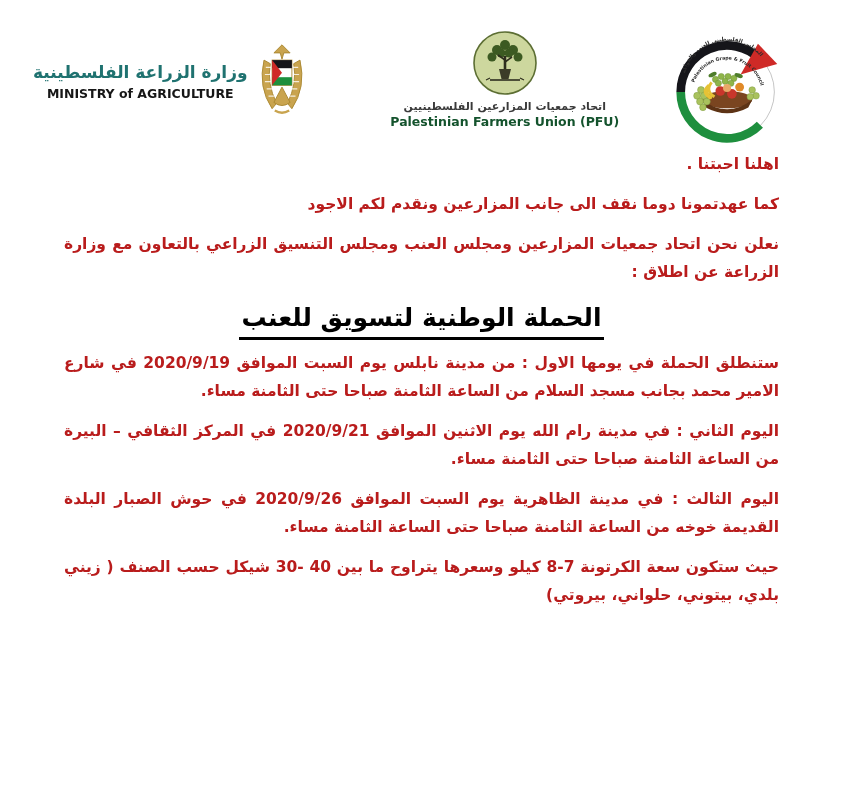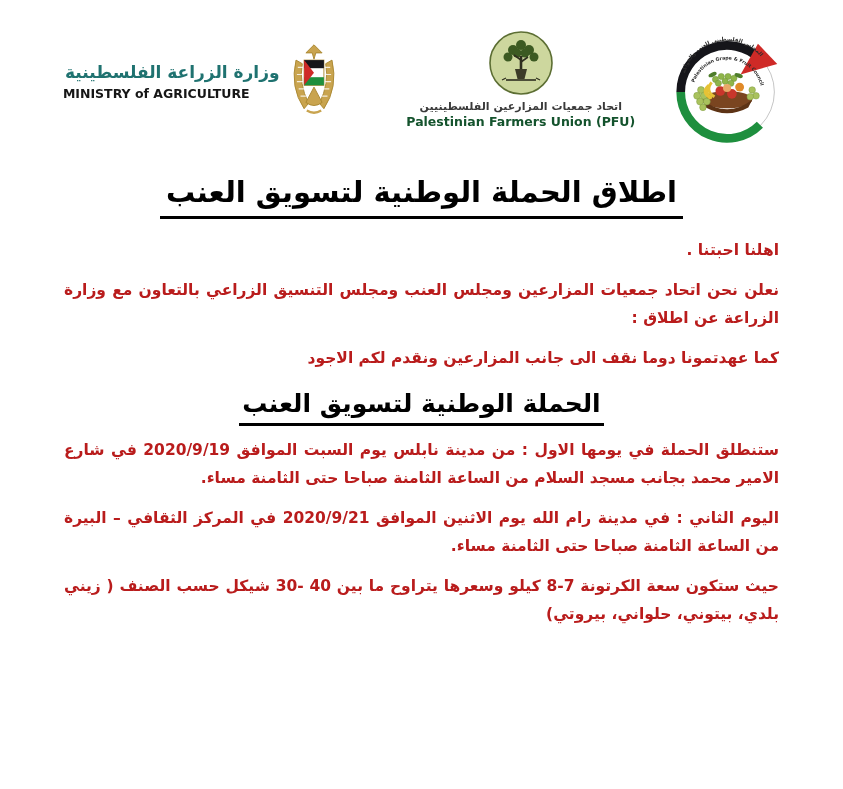--- a/index.html
+++ b/index.html
@@ -7,21 +7,21 @@
     position:relative; width:843px; height:789px; background:#ffffff;
     font-family:"DejaVu Sans","Liberation Sans",sans-serif; overflow:hidden;
   }
   
   .logos {
     display:flex; justify-content:space-between; align-items:flex-start;
     padding:28px 58px 0 33px; height:122px;
   }
   .logo-ministry { display:flex; align-items:center; gap:7px; margin-top:14px; }
   .ministry-text { text-align:center; }
-  .ministry-ar { color:#1f7270; font-size:17px; font-weight:bold; white-space:nowrap; direction:rtl;margin-left:32px; }
+  .ministry-ar { color:#1f7270; font-size:17px; font-weight:bold; white-space:nowrap; direction:rtl; }
   .ministry-en { color:#161616; font-size:12.5px; font-weight:bold; margin-top:4px; white-space:nowrap; }
   .logo-pfu { text-align:center; margin-top:2px; margin-left:28px; }
   .pfu-ar { font-size:11px; font-weight:bold; color:#3a3a3a; direction:rtl; white-space:nowrap; }
   .pfu-en { font-size:12.5px; font-weight:bold; color:#14532d; margin-top:1px; white-space:nowrap; }
   .logo-council { margin-top:6px; }
   
   main { padding:0 64px; direction:rtl; }
   .title-wrap { text-align:center; margin:24px 0 26px; }
   .title-wrap span {
     font-size:29px; font-weight:bold; color:#000;
@@ -140,36 +140,34 @@
           <circle cx="56" cy="56" r="4.2" fill="#e8a868"></circle>
           <ellipse cx="41" cy="42" rx="4.5" ry="2.2" fill="#4e7d2b" transform="rotate(-25 41 42)"></ellipse>
           <ellipse cx="68" cy="43" rx="4.5" ry="2.2" fill="#4e7d2b" transform="rotate(20 68 43)"></ellipse>
         </svg>
       </span>
     </div>
   </header>
 
   <main>
 
-    <div class="title-wrap">
-      <span>اطلاق الحملة الوطنية لتسويق العنب</span>
-    </div>
 
     <p class="body-par single">اهلنا احبتنا .</p>
 
+    <p class="body-par single">كما عهدتمونا دوما نقف الى جانب المزارعين ونقدم لكم الاجود</p>
+
     <p class="body-par">نعلن نحن  اتحاد جمعيات المزارعين ومجلس العنب ومجلس التنسيق الزراعي بالتعاون مع وزارة الزراعة عن اطلاق :</p>
 
-    <p class="body-par single">كما عهدتمونا دوما نقف الى جانب المزارعين ونقدم لكم الاجود</p>
-
     <div class="h2-wrap">
-      <span>الحملة الوطنية لتسويق العنب</span>
+      <span>الحملة الوطنية لتسويق للعنب</span>
     </div>
 
     <p class="body-par">ستنطلق الحملة في يومها الاول : من مدينة نابلس يوم السبت الموافق 2020/9/19 في شارع الامير محمد بجانب مسجد السلام من الساعة الثامنة صباحا حتى الثامنة مساء.</p>
 
     <p class="body-par">اليوم الثاني : في مدينة رام الله يوم الاثنين الموافق 2020/9/21 في المركز الثقافي – البيرة من الساعة الثامنة صباحا حتى الثامنة مساء.</p>
 
+    <p class="body-par">اليوم الثالث : في مدينة الظاهرية يوم السبت الموافق 2020/9/26 في حوش الصبار البلدة القديمة خوخه من الساعة الثامنة صباحا حتى الساعة الثامنة مساء.</p>
 
 
     <p class="body-par">حيث ستكون سعة الكرتونة 7-8 كيلو وسعرها يتراوح ما بين ‪30- 40‬ شيكل حسب الصنف ( زيني بلدي، بيتوني، حلواني، بيروتي)</p>
 
   </main>
 </div>
 
 </body></html>

